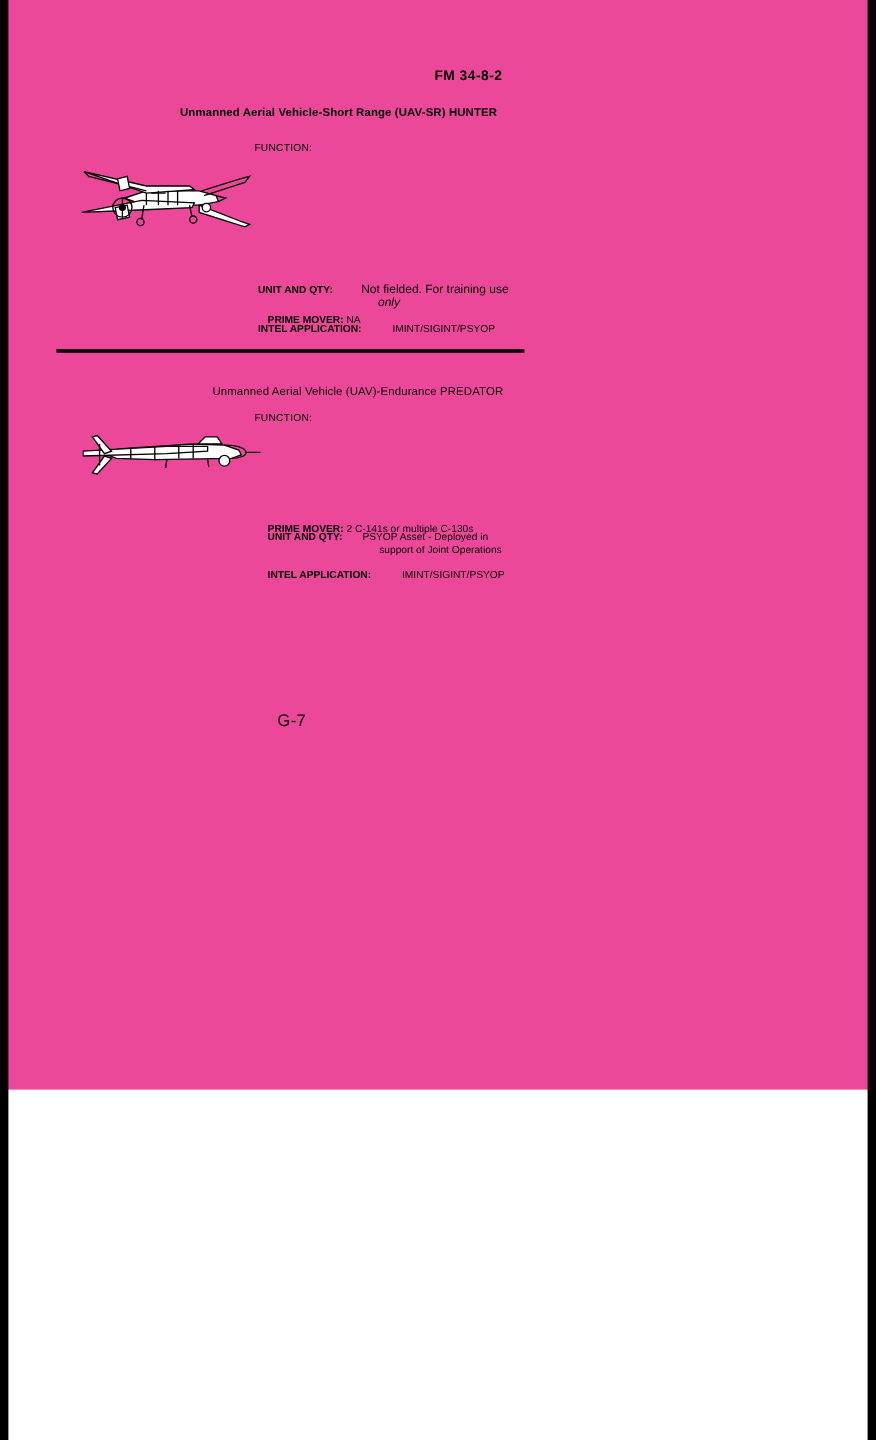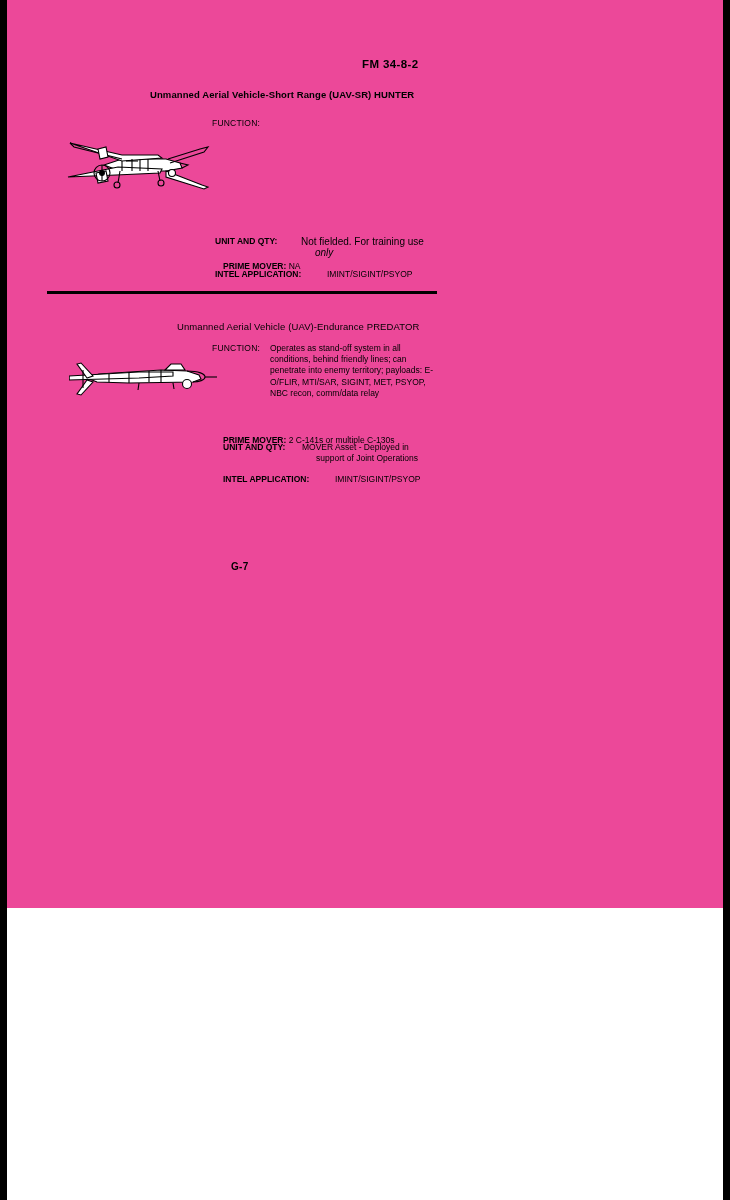--- a/index.html
+++ b/index.html
@@ -180,23 +180,23 @@
   .sec2-intel-text {
     position: absolute;
     left: 328px;
     top: 474px;
     font-size: 8.5px;
   }
 
   .page-number {
     position: absolute;
     left: 224px;
-    top: 561px;
-    font-size: 10px;
-    font-weight: bold;
+    top: 592px;
+    font-size: 14px;
+    font-weight: normal;
     letter-spacing: 0.3px;
   }
 
   .figure {
     position: absolute;
   }
   .fig1 { left: 55px; top: 125px; }
   .fig2 { left: 62px; top: 350px; }
 </style>
 </head>
@@ -297,30 +297,29 @@
         <path d="M40 24 L40 32"></path>
 
         <path d="M96 20 L102 14 L112 14 L116 20 Z" fill="#fff"></path>
 
         <line x1="70" y1="33" x2="69" y2="40"></line>
         <line x1="104" y1="33" x2="105" y2="39"></line>
       </svg>
     </div>
 
     <div class="sec2-func-label">FUNCTION:</div>
-    <div class="sec2-func-text">Operates as stand-off system in all conditions, behind friendly lines; can penetrate into enemy territory; payloads:  E-O/FLIR, MTI/SAR, SIGINT, MET, PSYOP, NBC recon, comm/data relay</div>
 
     <div class="sec2-prime">
       <b>PRIME MOVER:</b>
       <span>2 C-141s or multiple C-130s</span>
     </div>
 
     <div class="sec2-unit-label">UNIT AND QTY:</div>
     <div class="sec2-unit-text">
-      <span>MOVER Asset - Deployed in</span>
+      <span>PSYOP Asset - Deployed in</span>
       <span class="ind">support of Joint Operations</span>
     </div>
 
     <div class="sec2-intel-label">INTEL APPLICATION:</div>
     <div class="sec2-intel-text">IMINT/SIGINT/PSYOP</div>
 
     <div class="page-number">G-7</div>
 
   </div>
 </div>

